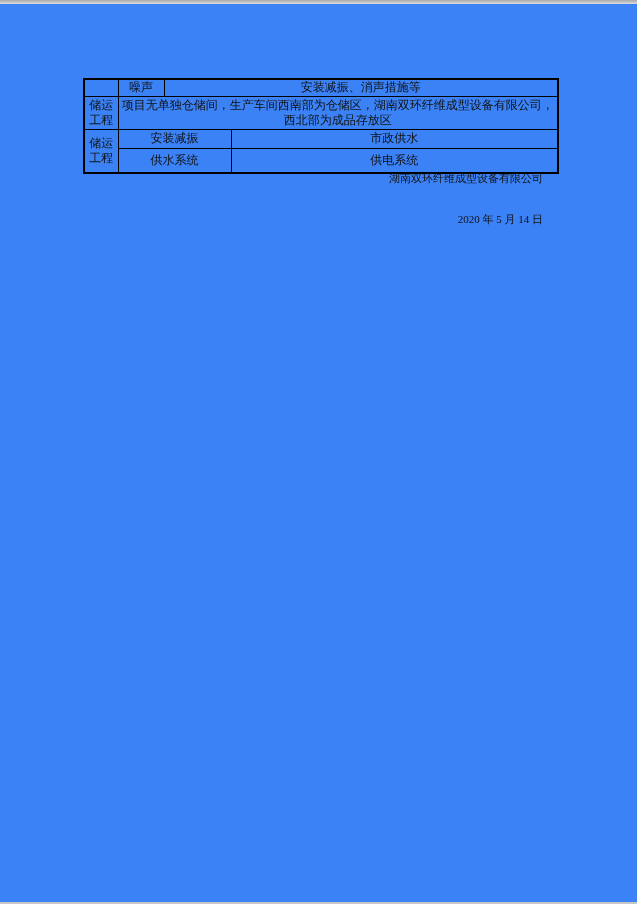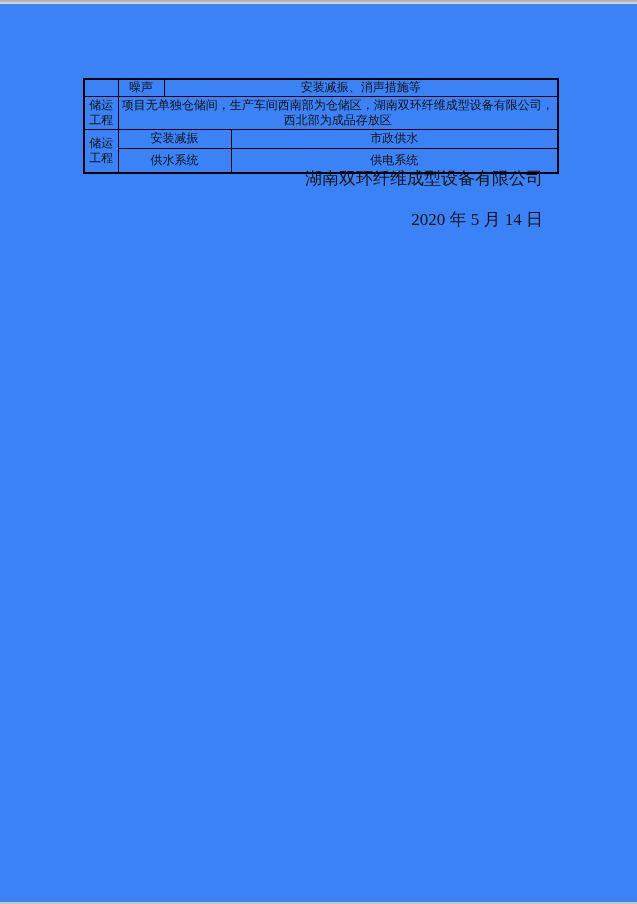--- a/index.html
+++ b/index.html
@@ -53,21 +53,21 @@
     line-height: 16px;
     word-break: break-all;
     padding: 0 1px;
   }
 
   .signature {
     position: absolute;
     top: 170px;
     right: 94px;
     text-align: right;
-    font-size: 17px;
+    font-size: 11px;
     line-height: 17px;
     color: #111111;
   }
   .signature .date { margin-top: 24px; }
 </style>
 </head>
 <body>
 
 <div class="page">
 

